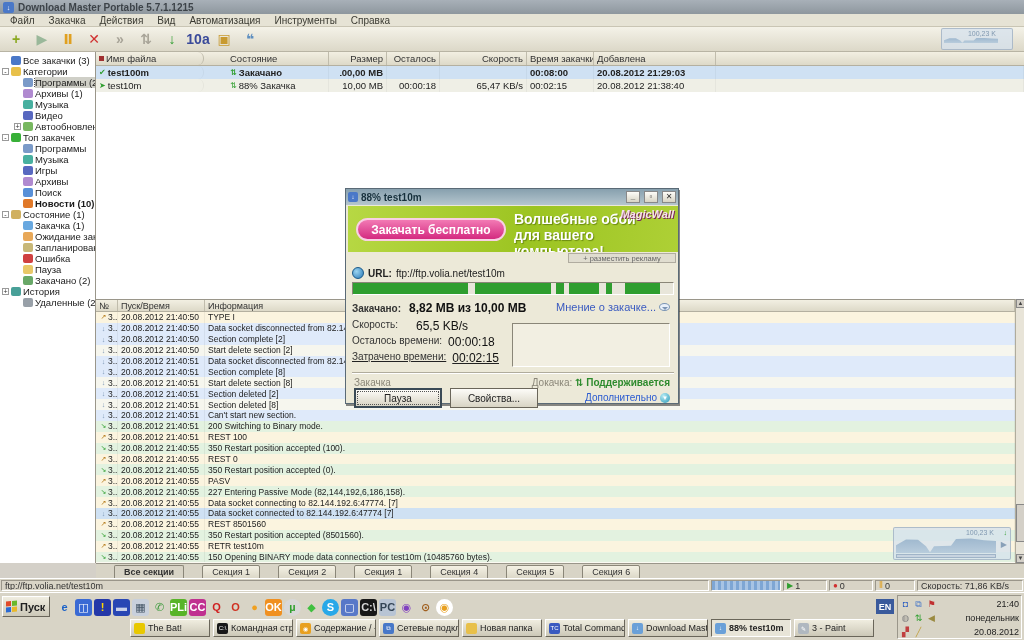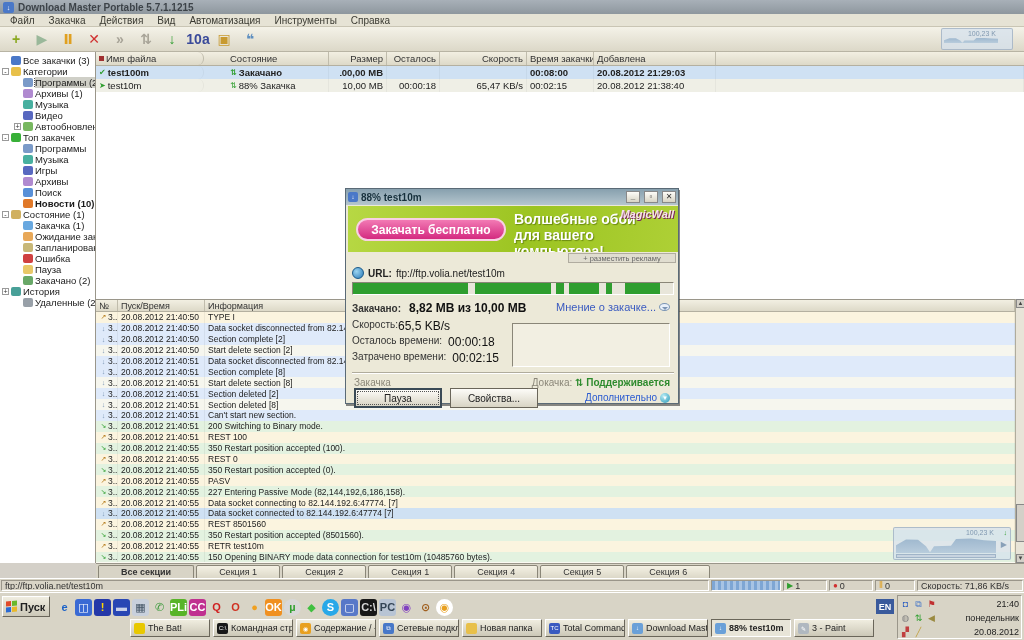--- a/index.html
+++ b/index.html
@@ -59,21 +59,21 @@
   .licon { width:9px; font-size:7px; text-align:center; flex:none; }
   .lrow[data-type="cmd"] .licon::before { content:"↗"; color:#b57b1a; }
   .lrow[data-type="resp"] .licon::before { content:"↘"; color:#2f9e2f; }
   .lrow[data-type="info"] .licon::before, .lrow[data-type="info2"] .licon::before, .lrow[data-type="sel"] .licon::before { content:"↓"; color:#7a94b4; }
   
   #logscroll { left:1015px; top:299px; width:9px; height:264px; background:#e8e4d8; border-left:1px solid #b0ac9c; }
   .sbarrow { position:absolute; left:0; width:9px; height:9px; background:#d4d0c8; border:1px solid #888; font-size:6px; line-height:7px; text-align:center; color:#444; }
   #logthumb { position:absolute; left:0; top:205px; width:9px; height:38px; background:#d4d0c8; border:1px solid #888; }
   
   #tabsbar { left:96px; top:563px; width:928px; height:15px; background:#d8d4c6; border-top:1px solid #9a968a; display:flex; align-items:flex-start; gap:2px; padding:1px 2px; font-size:9px; }
-  .tabbtn { padding:1px 22px; background:linear-gradient(#f4f1e4,#dcd8c8); border:1px solid #8a8678; border-radius:2px 2px 0 0; color:#333; }
+  .tabbtn { padding:1px 9px; background:linear-gradient(#f4f1e4,#dcd8c8); border:1px solid #8a8678; border-radius:2px 2px 0 0; color:#333;margin-left:16px; }
   .tabbtn[data-active="true"] { background:#d8d4c6; border-bottom-color:#d8d4c6; font-weight:bold; }
   #statusbar { left:0; top:578px; width:1024px; height:14px; background:#d8d4c6; border-top:1px solid #fff; display:flex; font-size:9px; color:#333; }
   .sseg { border:1px solid; border-color:#9a968a #fff #fff #9a968a; margin:1px; display:flex; align-items:center; padding:0 3px; gap:2px; white-space:nowrap; overflow:hidden; }
   .sgraph { width:70px; background:repeating-linear-gradient(90deg,#7ea6d4 0 3px,#a8c4e4 3px 6px); }
   
   #dialog { left:345px; top:188px; width:334px; height:216px; background:#ece9d8; border:1px solid #5a6a76; box-shadow:1px 2px 0 rgba(40,40,40,.55); z-index:50; }
   #dlgtitle { left:0; top:0; width:332px; height:16px; background:linear-gradient(#87a0ae,#b5c6ce); display:flex; align-items:center; gap:3px; padding:0 2px; font-weight:bold; font-size:10px; color:#16303c; }
   .dlgbtn { width:14px; height:12px; background:linear-gradient(#fdfcf8,#d8d4c4); border:1px solid #888; font-size:8px; line-height:10px; text-align:center; color:#333; margin-left:1px; }
   #banner { left:2px; top:17px; width:330px; height:46px; background:linear-gradient(100deg,#b7d844,#9cc421 55%,#aed036); overflow:hidden; }
   #bannerbtn { position:absolute; left:8px; top:12px; width:150px; height:23px; border-radius:12px; background:linear-gradient(#f27ab4,#d42a80); border:2px solid #f8d0e4; color:#fff; font-weight:bold; font-size:12px; display:flex; align-items:center; justify-content:center; }
@@ -640,29 +640,29 @@
   </div>
   <div id="dprog" class="abs"></div>
   <div class="abs" style="left:6px;top:112px;display:flex;gap:8px;align-items:center;">
     <span class="dlab bold">Закачано:</span>
     <span class="dval bold">8,82 MB из 10,00 MB</span>
   </div>
   <div class="abs" style="right:8px;top:112px;display:flex;gap:3px;align-items:center;">
     <span id="opinion">Мнение о закачке...</span>
     <span class="bubble"></span>
   </div>
-  <div class="abs" style="left:6px;top:130px;display:flex;gap:0;">
+  <div class="abs" style="left:6px;top:130px;display:flex;gap:18px;">
       <span class="dlab">Скорость:</span>
       <span class="dval">65,5 KB/s</span>
     </div>
   <div class="abs" style="left:6px;top:146px;display:flex;gap:6px;">
       <span class="dlab">Осталось времени:</span>
       <span class="dval">00:00:18</span>
     </div>
-  <div class="abs" style="left:6px;top:162px;display:flex;gap:6px;">
+  <div class="abs" style="left:6px;top:162px;display:flex;gap:6px;text-decoration:underline;">
       <span class="dlab">Затрачено времени:</span>
       <span class="dval">00:02:15</span>
     </div>
   <div id="dgraphbox" class="abs"></div>
   <div id="dhr" class="abs"></div>
   <span class="abs" style="left:8px;top:188px;color:#8a8678;font-size:10px;">Закачка</span>
   <div id="dresume">
     <span style="color:#8a8678;">Докачка:</span>
     <span class="ok">⇅</span>
     <span class="ok">Поддерживается</span>

